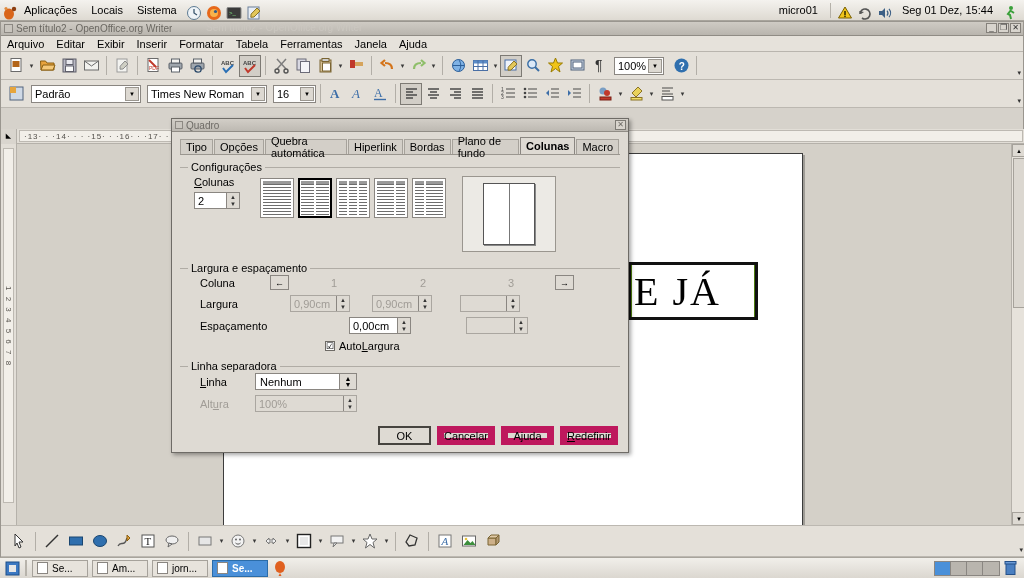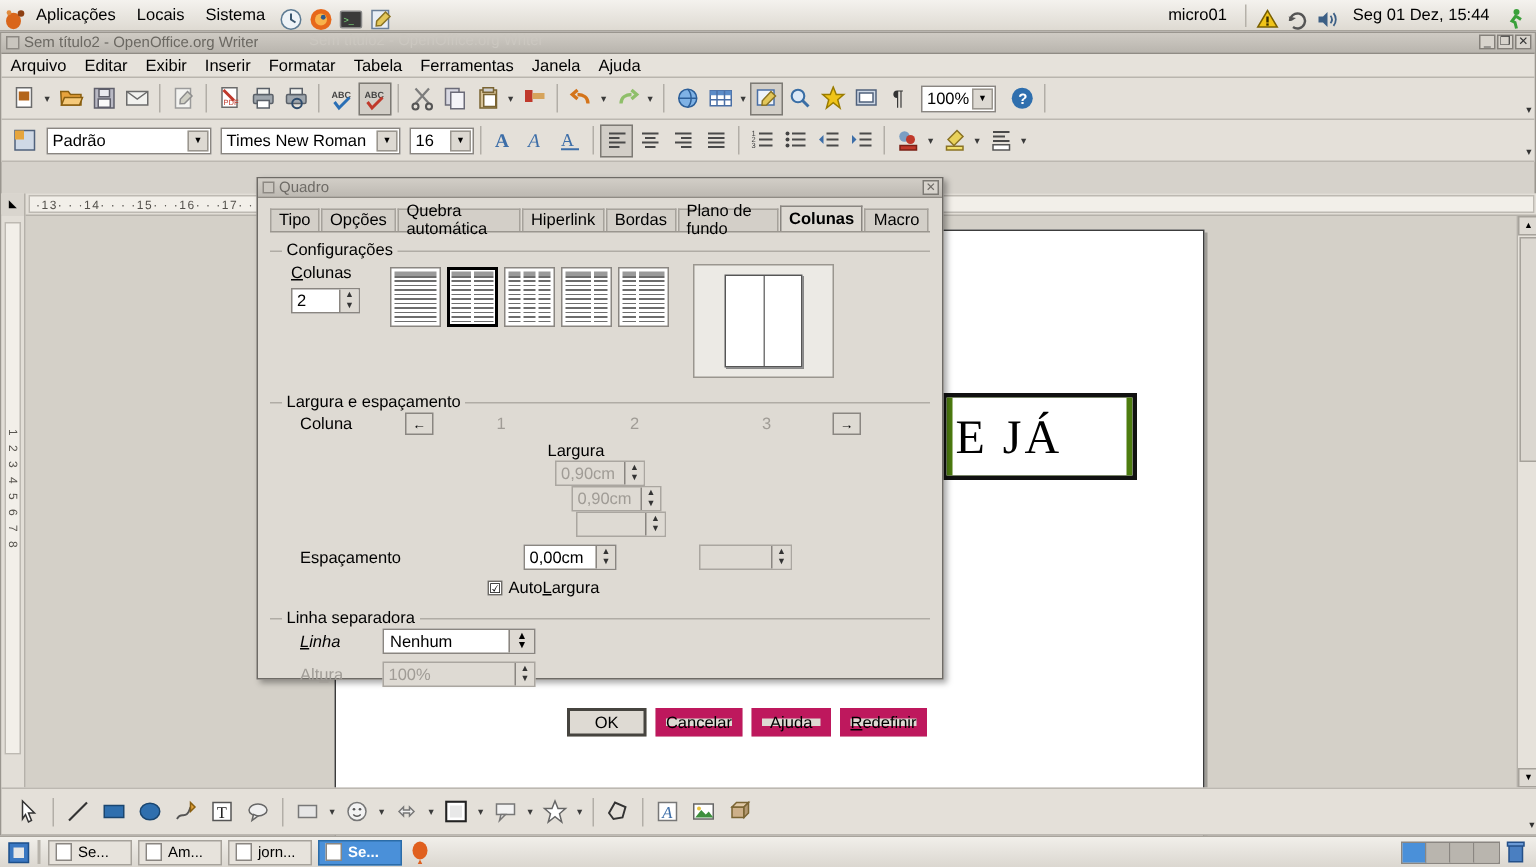--- a/index.html
+++ b/index.html
@@ -119,23 +119,23 @@
     background:#ffffff; border:1px solid #3c3c3c;
     box-shadow:2px 2px 0 rgba(0,0,0,.25);
   }
   .text-frame{
     position:absolute; left:404px; top:108px; width:130px; height:58px;
     border:3px solid #111; background:#fff;
     display:flex; align-items:center; justify-content:center;
     overflow:hidden;
   }
   .text-frame .inner{
-    border:4px solid #4d7c0f; width:124px;height:60px;
+    border:1px solid #4d7c0f; width:124px;height:60px;
     display:flex;align-items:center;justify-content:flex-start;
-    font-family:"Liberation Serif", serif; font-size:32px; letter-spacing:2px;
+    font-family:"Liberation Serif", serif; font-size:40px; letter-spacing:2px;
     padding-left:2px;
   }
   .vscroll{
     position:absolute; right:0; top:15px; width:14px; height:381px;
     background:#e6e2db; border-left:1px solid #b5b1aa;
   }
   .vscroll .sb-btn{
     width:14px;height:13px;background:#dedad3;border:1px solid #a6a29b;
     font-size:6px;display:flex;align-items:center;justify-content:center;
   }
@@ -917,21 +917,21 @@
 
         <div style="display:flex;align-items:center;margin-top:6px;">
           <span class="fieldlbl" style="width:90px;padding-left:20px;">Coluna</span>
           <span class="arrowbtn">←</span>
           <span class="fieldlbl muted" style="width:90px;text-align:center;">1</span>
           <span class="fieldlbl muted" style="width:88px;text-align:center;">2</span>
           <span class="fieldlbl muted" style="width:88px;text-align:center;">3</span>
           <span class="arrowbtn">→</span>
         </div>
 
-        <div style="display:flex;align-items:center;margin-top:5px;flex-direction:column;">
+        <div style="display:flex;align-items:center;margin-top:5px;">
           <span class="fieldlbl" style="width:110px;padding-left:20px;">Largura</span>
           <span class="spin disabled" style="width:60px;">
             <span>0,90cm</span>
             <span class="btns">
                 <i>▲</i>
                 <i>▼</i>
               </span>
           </span>
           <span class="spin disabled" style="width:60px;margin-left:22px;">
             <span>0,90cm</span>
@@ -971,21 +971,21 @@
           <span class="chk">☑</span>
           <span class="fieldlbl">Auto<u>L</u>argura</span>
         </div>
       </div>
 
       <div class="group" style="margin-top:14px;">
         <span class="group-label">Linha separadora</span>
         <div class="group-line"></div>
 
         <div style="display:flex;align-items:center;margin-top:6px;">
-          <span class="fieldlbl" style="width:75px;padding-left:20px;font-style:italic;"><u>L</u>inha</span>
+          <span class="fieldlbl" style="width:75px;padding-left:20px;"><u>L</u>inha</span>
           <span class="dropdown" style="width:102px;">
             <span>Nenhum</span>
             <span class="dd-btn">▲<br>▼</span>
           </span>
         </div>
 
         <div style="display:flex;align-items:center;margin-top:5px;">
           <span class="fieldlbl muted" style="width:75px;padding-left:20px;">Alt<u>u</u>ra</span>
           <span class="spin disabled" style="width:102px;">
             <span>100%</span>

